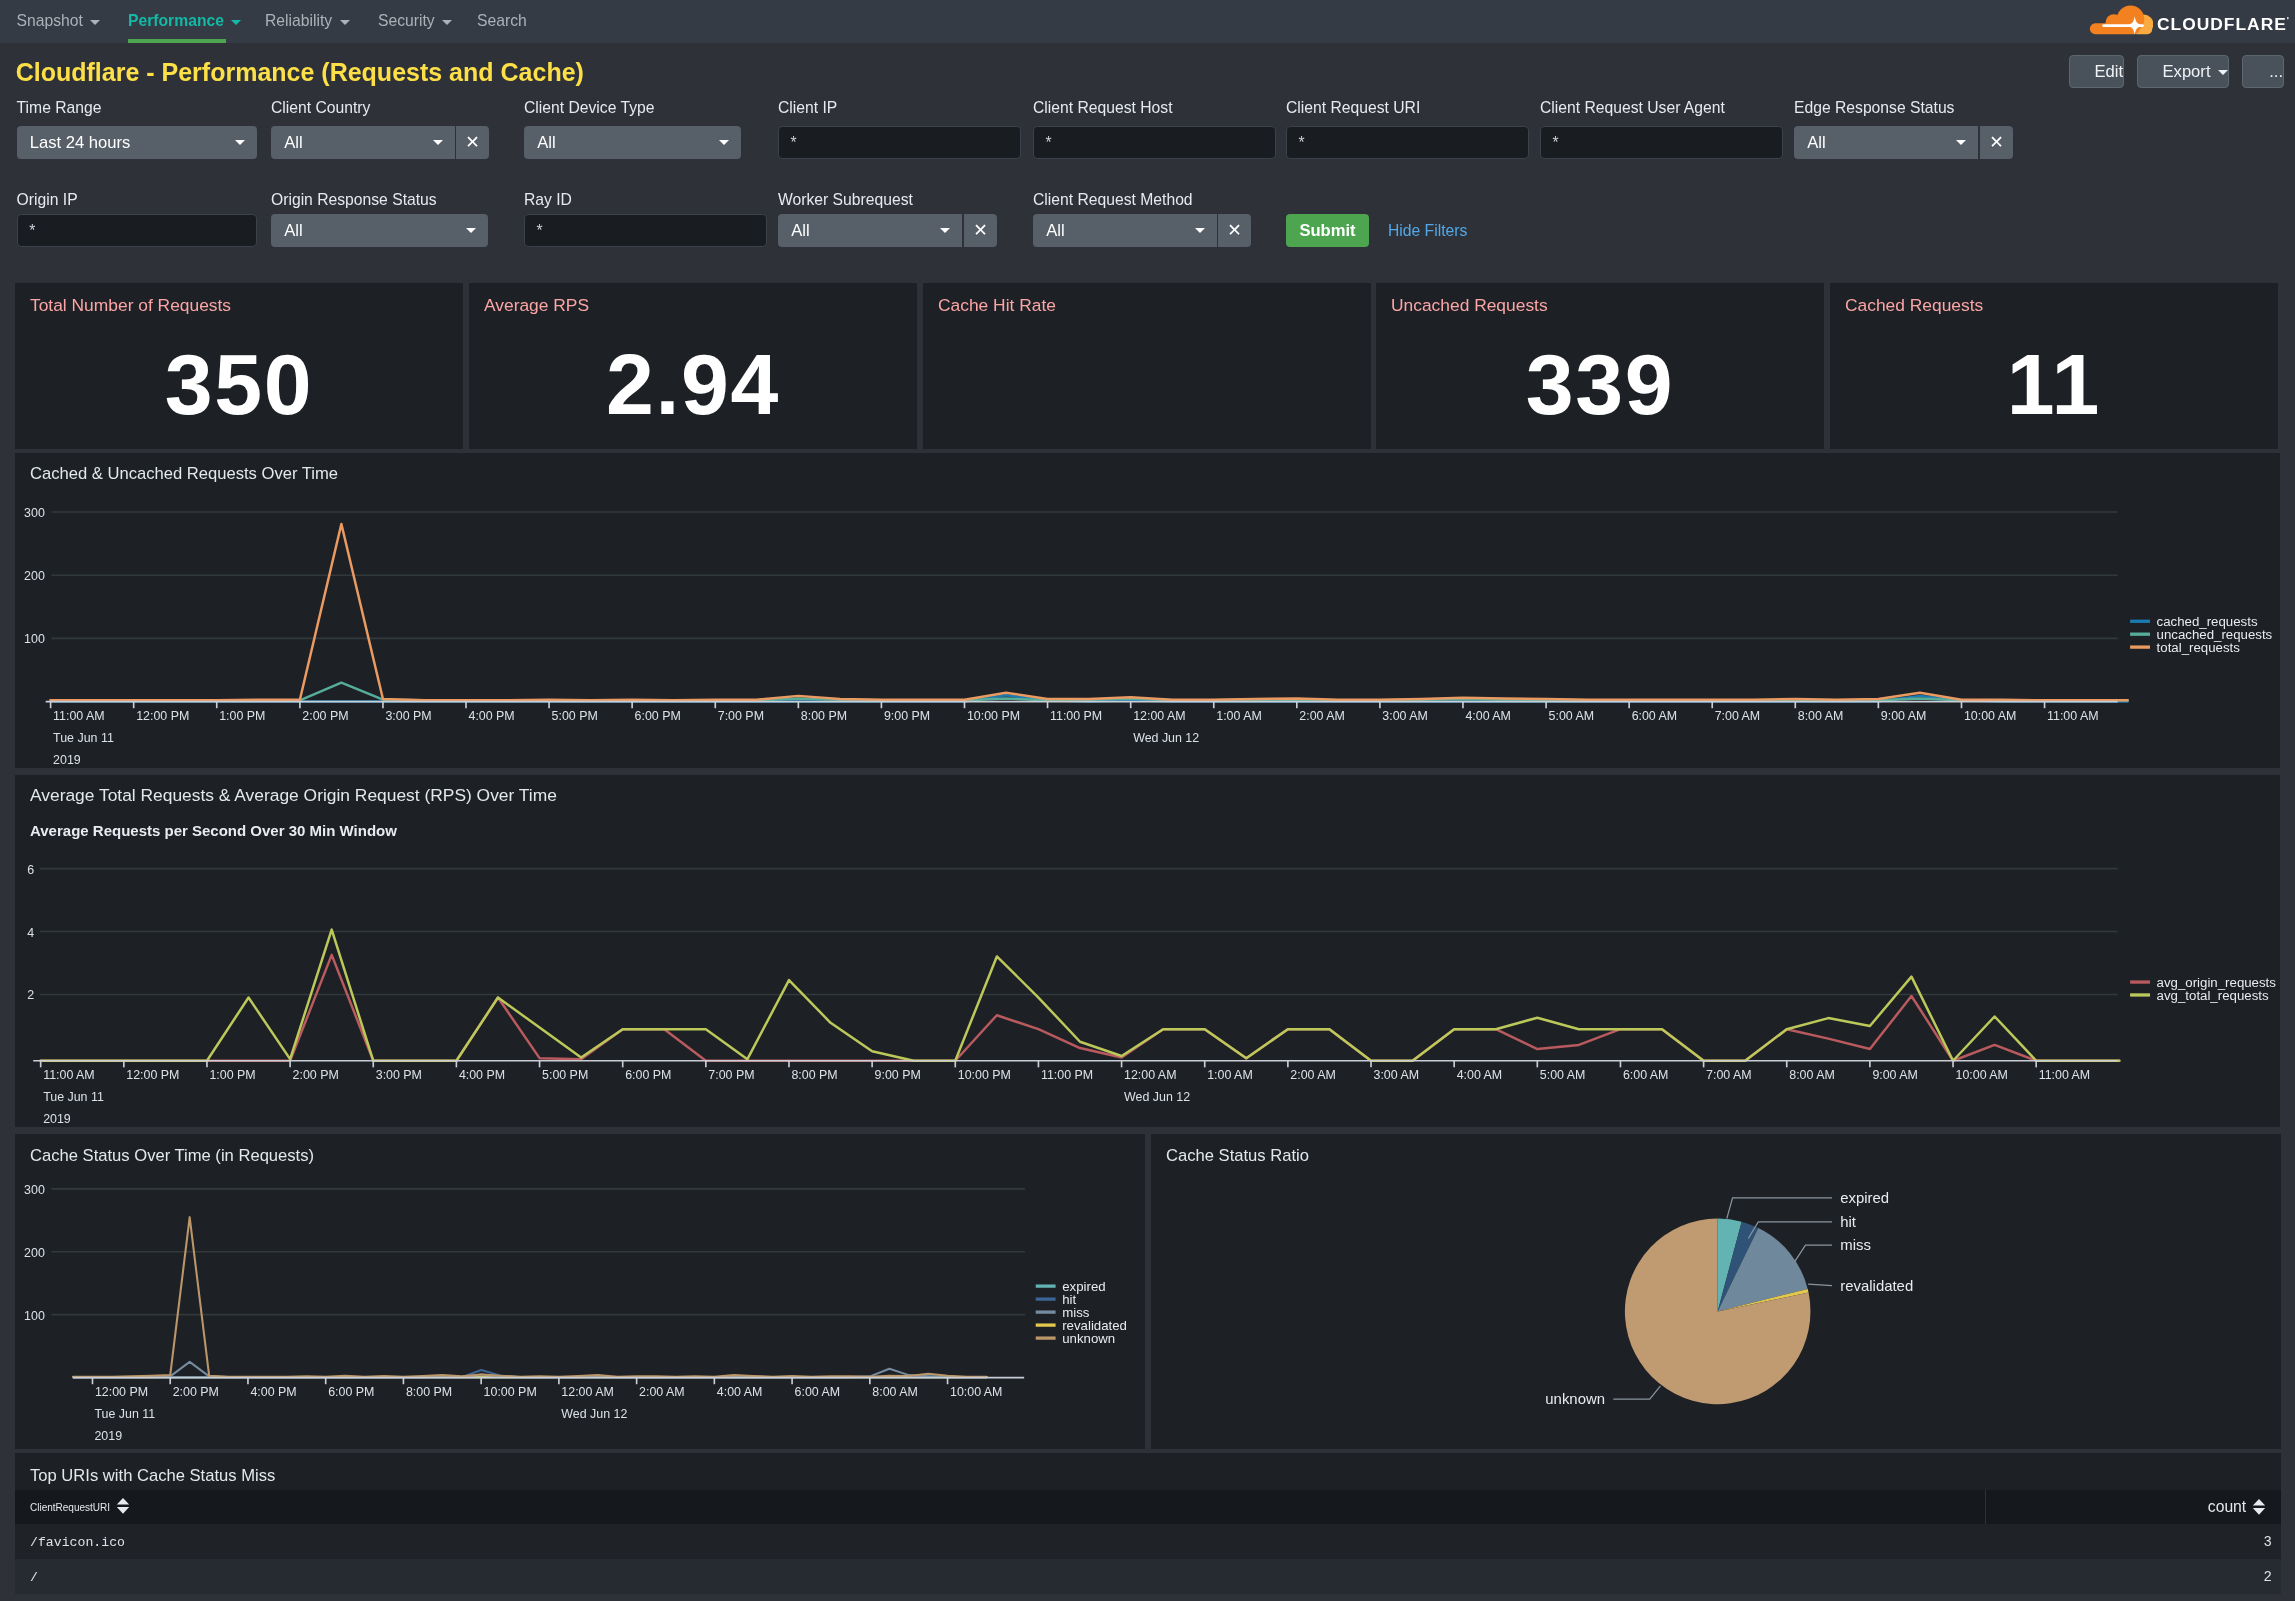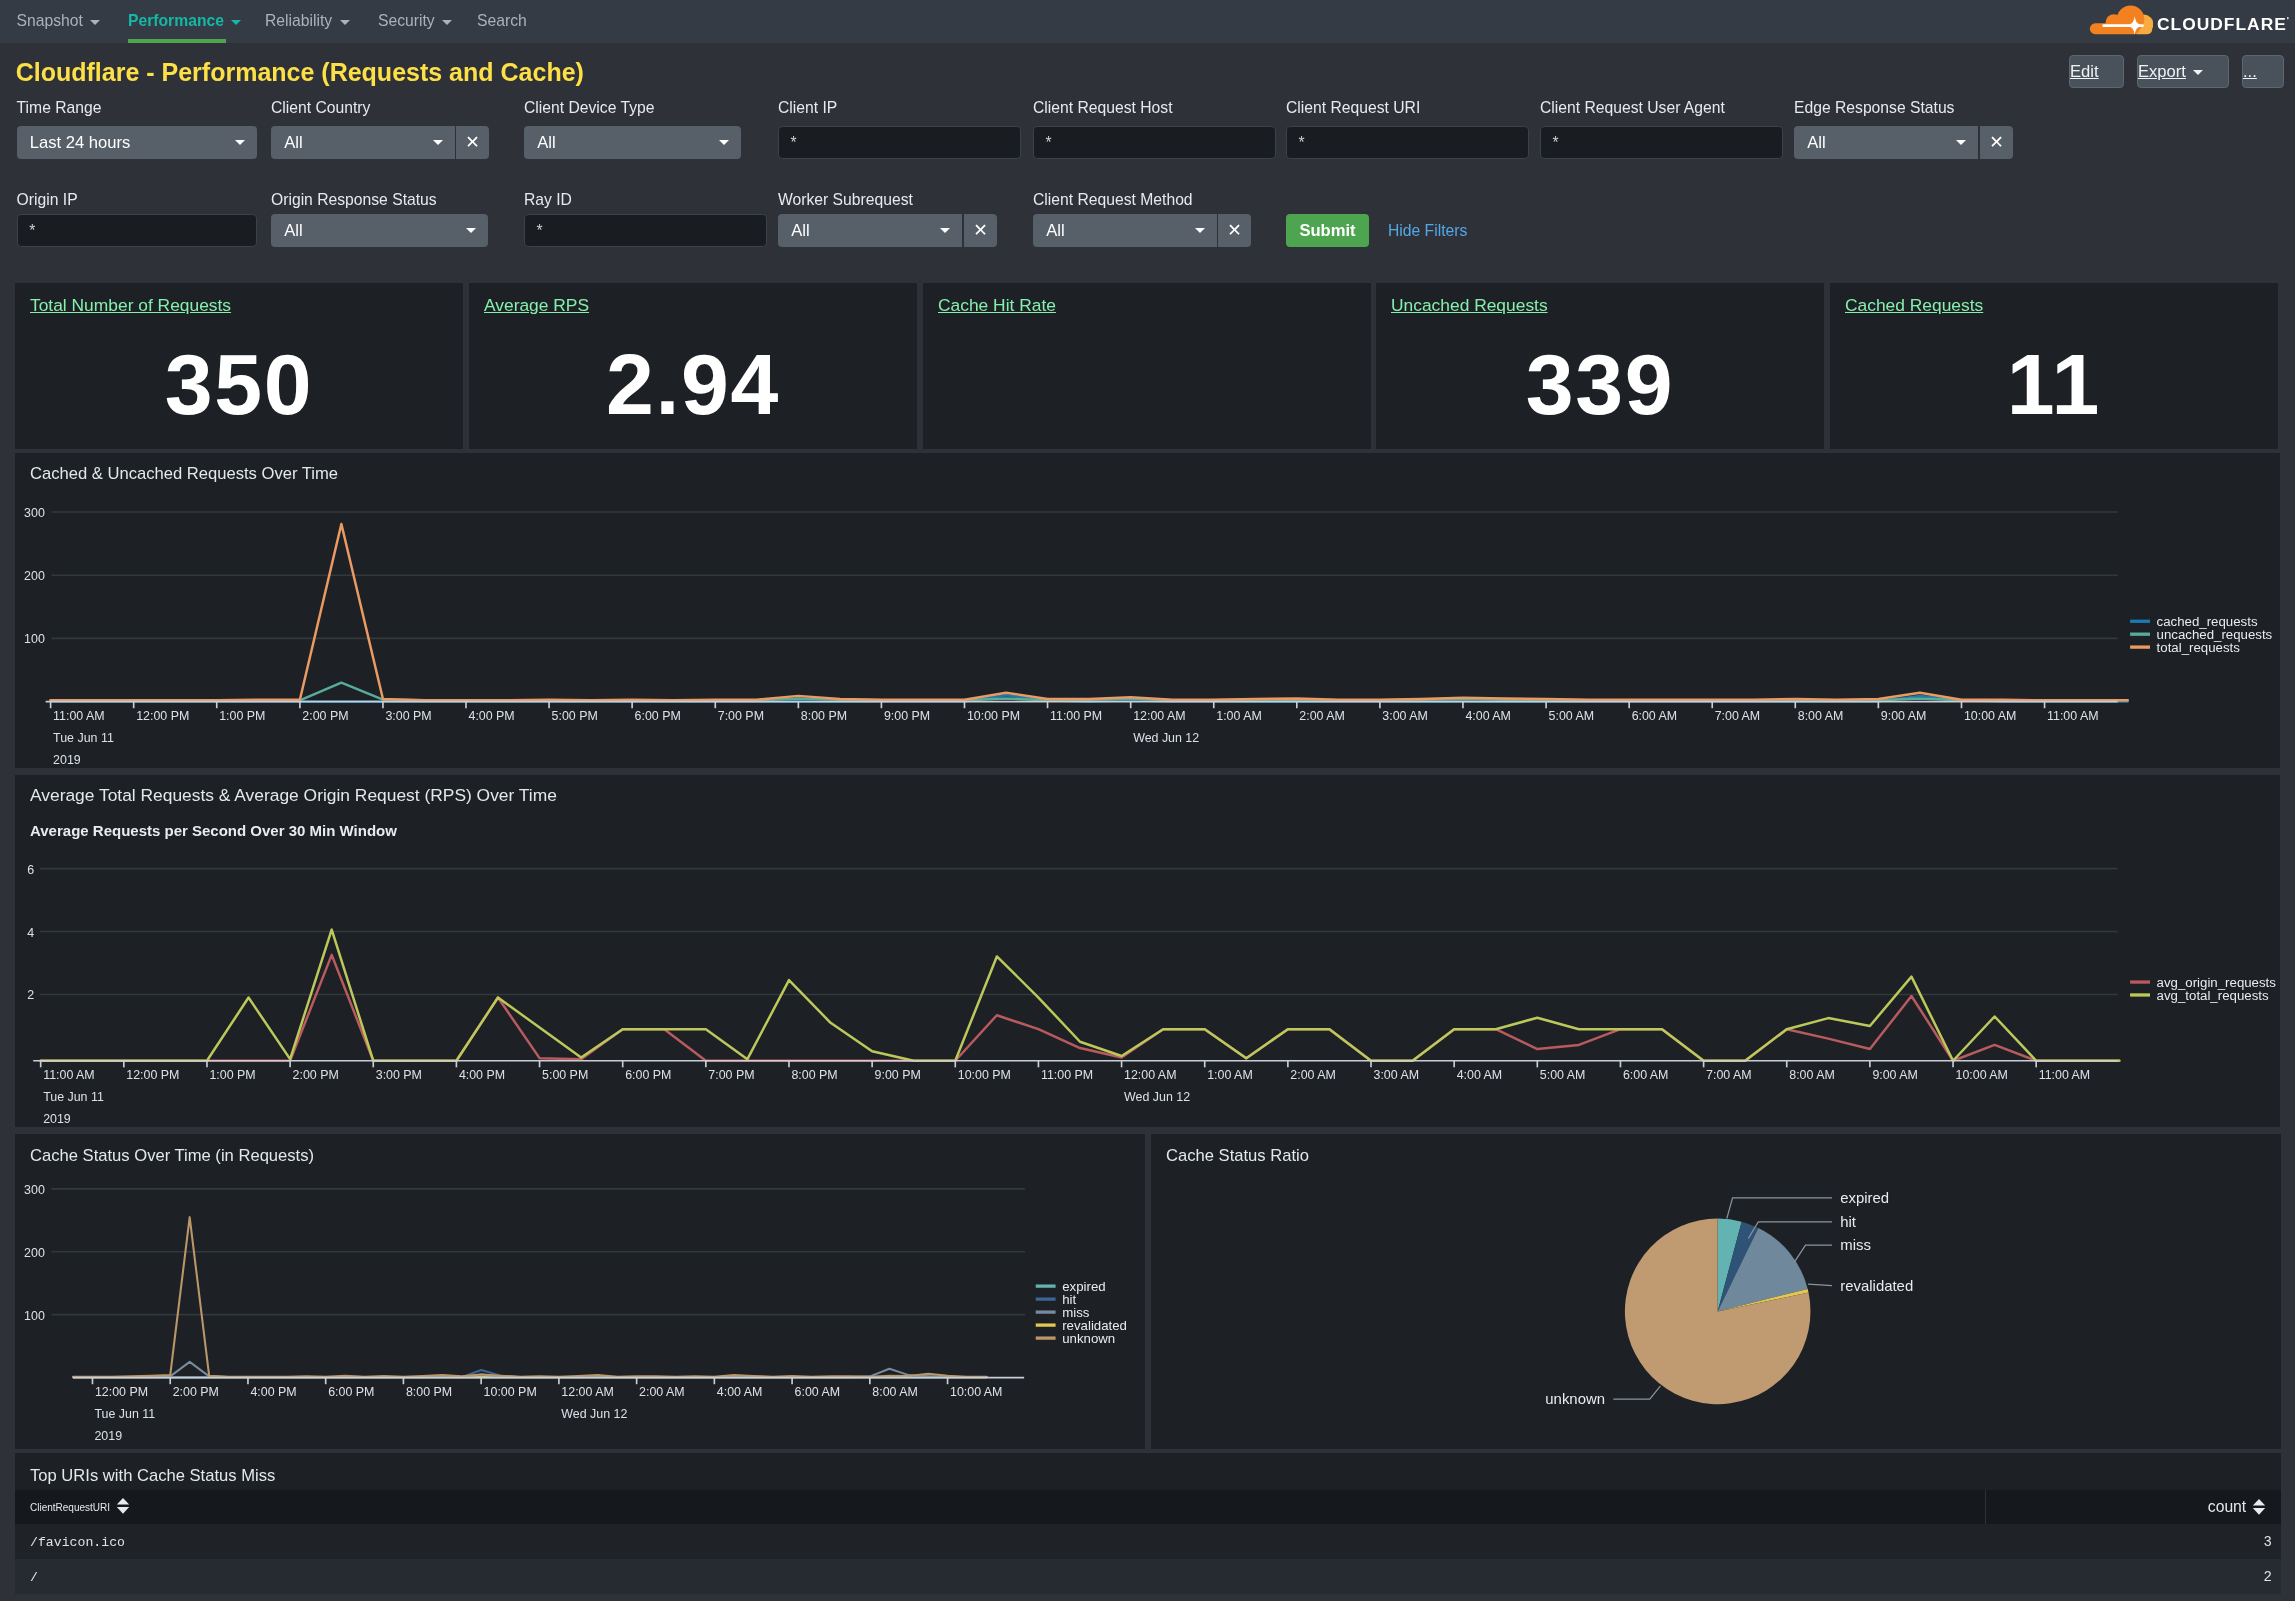--- a/index.html
+++ b/index.html
@@ -16,22 +16,22 @@
   margin-left:7.5px; vertical-align:1.7px; }
 .flab { position:absolute; font-size:15.7px; color:#e6eaee; }
 .sel { position:absolute; height:33px; background:#575f68; color:#fff;
   font-size:16.6px; line-height:33px; padding-left:13.2px; }
 .sel .car { position:absolute; right:11.6px; top:14px; color:#fff; }
 .xbtn { position:absolute; width:33px; height:33px; background:#575f68;
   color:#fff; font-size:17.4px; text-align:center; line-height:33px; }
 .tin { position:absolute; height:33px; background:#191c21; border:0.8px solid #3b424a;
   border-radius:4.1px; color:#ccd1d6; font-size:15.7px; line-height:31px; padding-left:11.6px; }
 .btn { position:absolute; height:33px; background:#49525b; border:0.8px solid #5d6770;
-  border-radius:4.1px; color:#f0f3f5; font-size:16.6px; line-height:31px; text-align:left;text-decoration:underline; }
-.kpi-t { position:absolute; font-size:17.4px; color:#86efac;text-decoration:underline; }
+  border-radius:4.1px; color:#f0f3f5; font-size:16.6px; line-height:31px; text-align:right; }
+.kpi-t { position:absolute; font-size:17.4px; color:#fca5a5; }
 .kpi-n { position:absolute; font-size:86px; letter-spacing:1.7px; font-weight:bold; color:#fff; width:100%;
   text-align:center; }
 .mono { font-family:"Liberation Mono", monospace; }
 </style></head><body>
 <div class="nav"></div>
 <div class="nitem" style="left:16.6px">Snapshot<span class="car"></span></div>
 <div class="nitem" style="left:128px;color:#14b8a6;font-weight:bold">Performance<span class="car"></span></div>
 <div class="abs" style="left:128px;top:39px;width:98px;height:4.1px;background:#4da550"></div>
 <div class="nitem" style="left:265px">Reliability<span class="car"></span></div>
 <div class="nitem" style="left:378px">Security<span class="car"></span></div>

